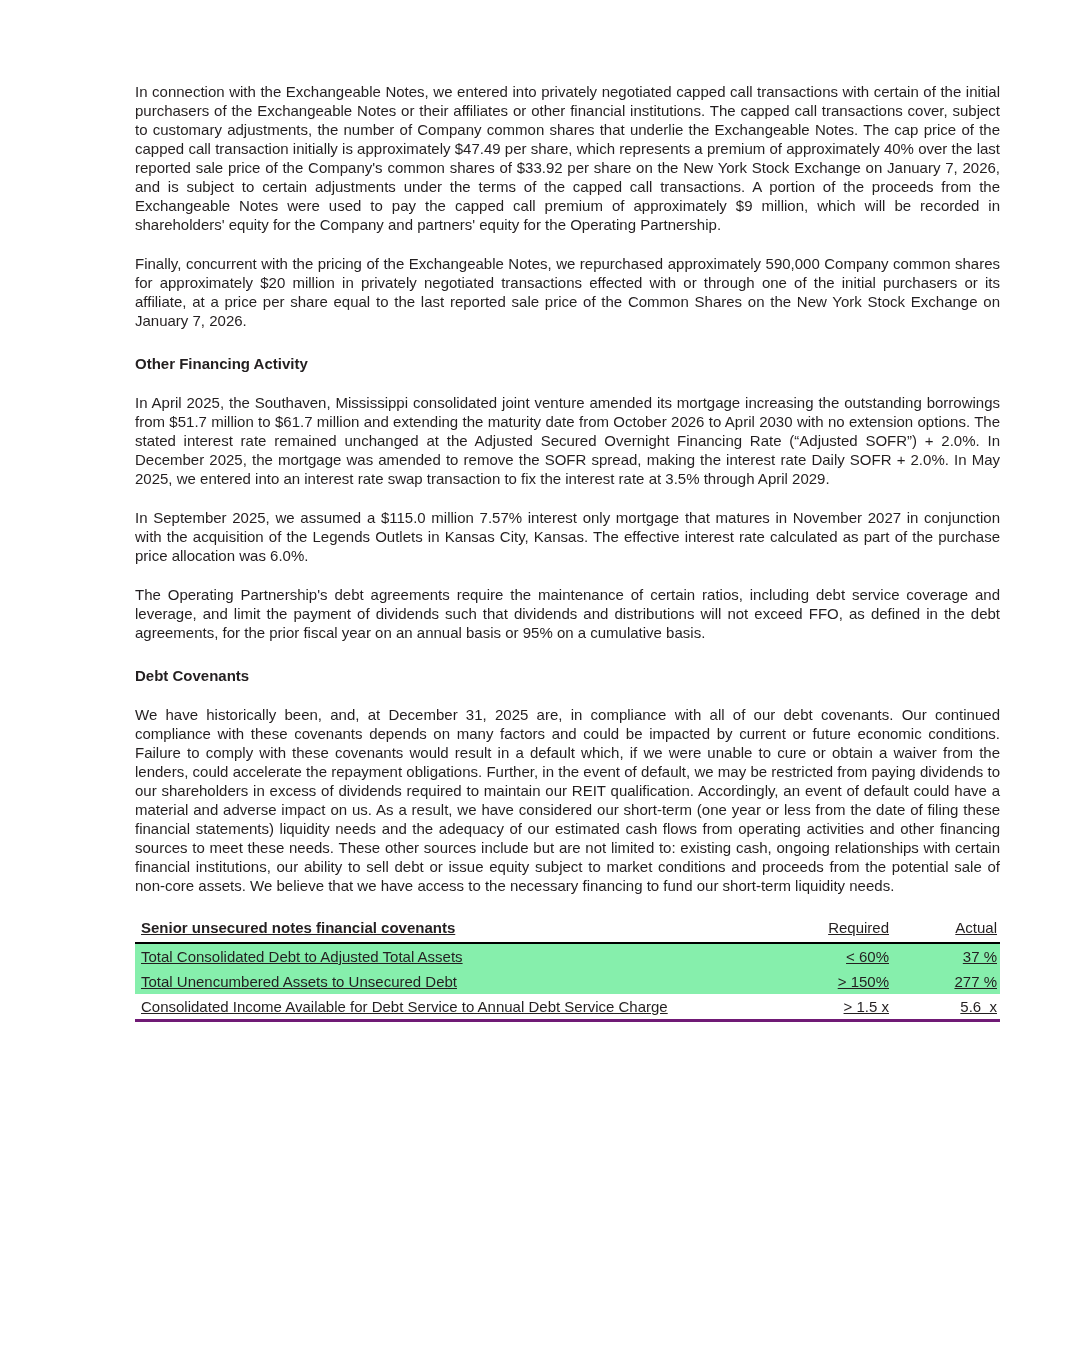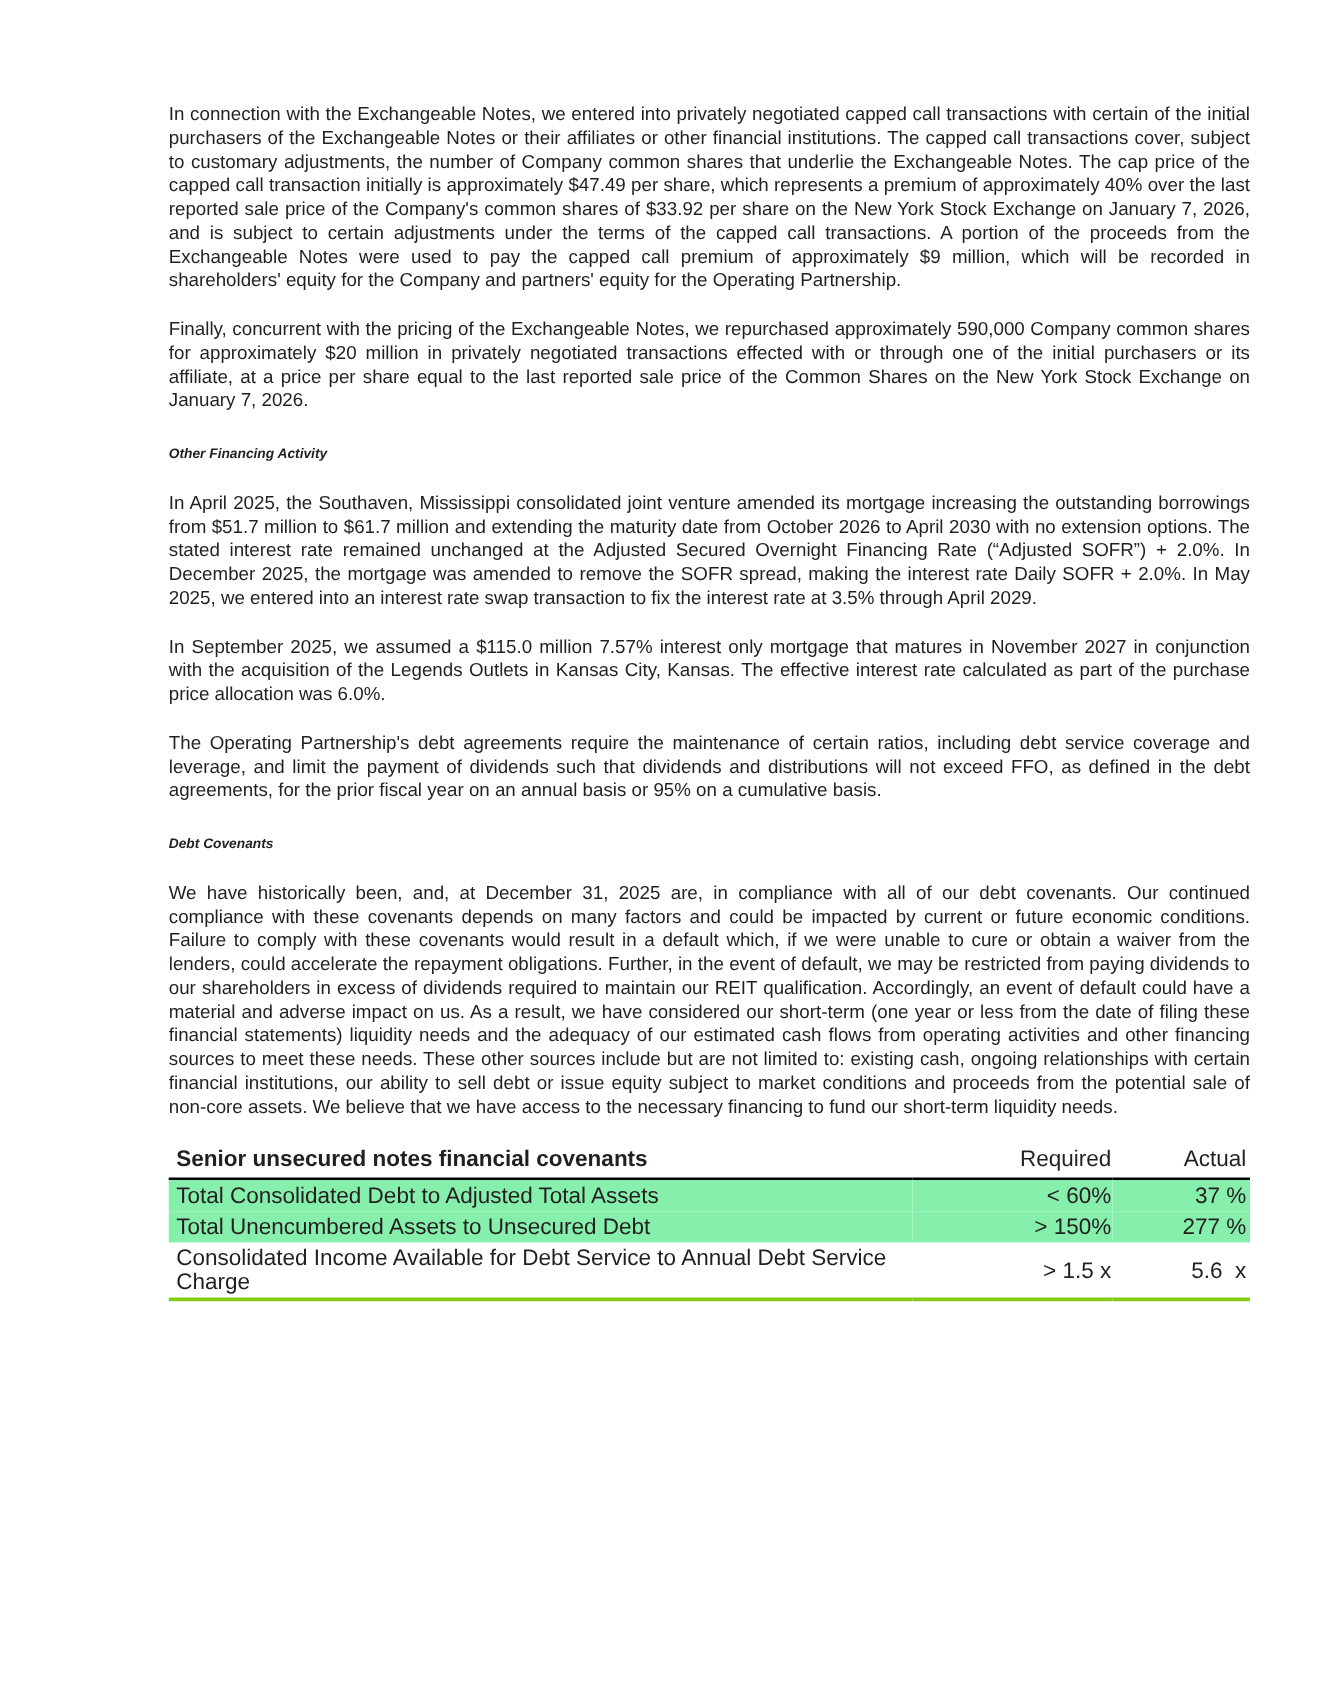--- a/index.html
+++ b/index.html
@@ -19,36 +19,36 @@
     left: 135px;
     top: 82px;
     width: 865px;
   }
   p.para {
     margin: 0 0 20px 0;
     text-align: justify;
   }
   h3.section-heading {
     margin: 24px 0 20px 0;
-    font-size: 11px;
+    font-size: 15px;
     font-weight: bold;
-    font-style: italic;
     line-height: 19px;
   }
   table.covenants {
     width: 100%;
     border-collapse: collapse;
     margin-top: 20px;
   }
   table.covenants th, table.covenants td {
-    font-size: 18px;
+    font-size: 15px;
     line-height: 19px;
     padding-top: 3px;
     padding-bottom: 3px;
     vertical-align: middle;
+    text-decoration: underline;
   }
   table.covenants thead th {
     border-bottom: 2px solid #000000;
     padding-bottom: 5px;
   }
   .col-label { width: auto; }
   .col-required { width: 160px; }
   .col-actual { width: 110px; }
   th.cell-label {
     text-align: left;
@@ -62,21 +62,21 @@
   td.cell-label {
     text-align: left;
     padding-left: 6px;
   }
   td.cell-required, td.cell-actual, th.cell-required, th.cell-actual {
     text-align: right;
     white-space: pre;
   }
   td.cell-actual, th.cell-actual { padding-right: 3px; }
   tbody tr.row-shaded { background: #86efac; }
-  tbody tr:last-child td { border-bottom: 3px solid #84cc16; }
+  tbody tr:last-child td { border-bottom: 3px solid #701a75; }
   .page-number {
     position: absolute;
     top: 1302px;
     left: 0;
     width: 100%;
     text-align: left;
   }
 </style>
 </head>
 <body>

